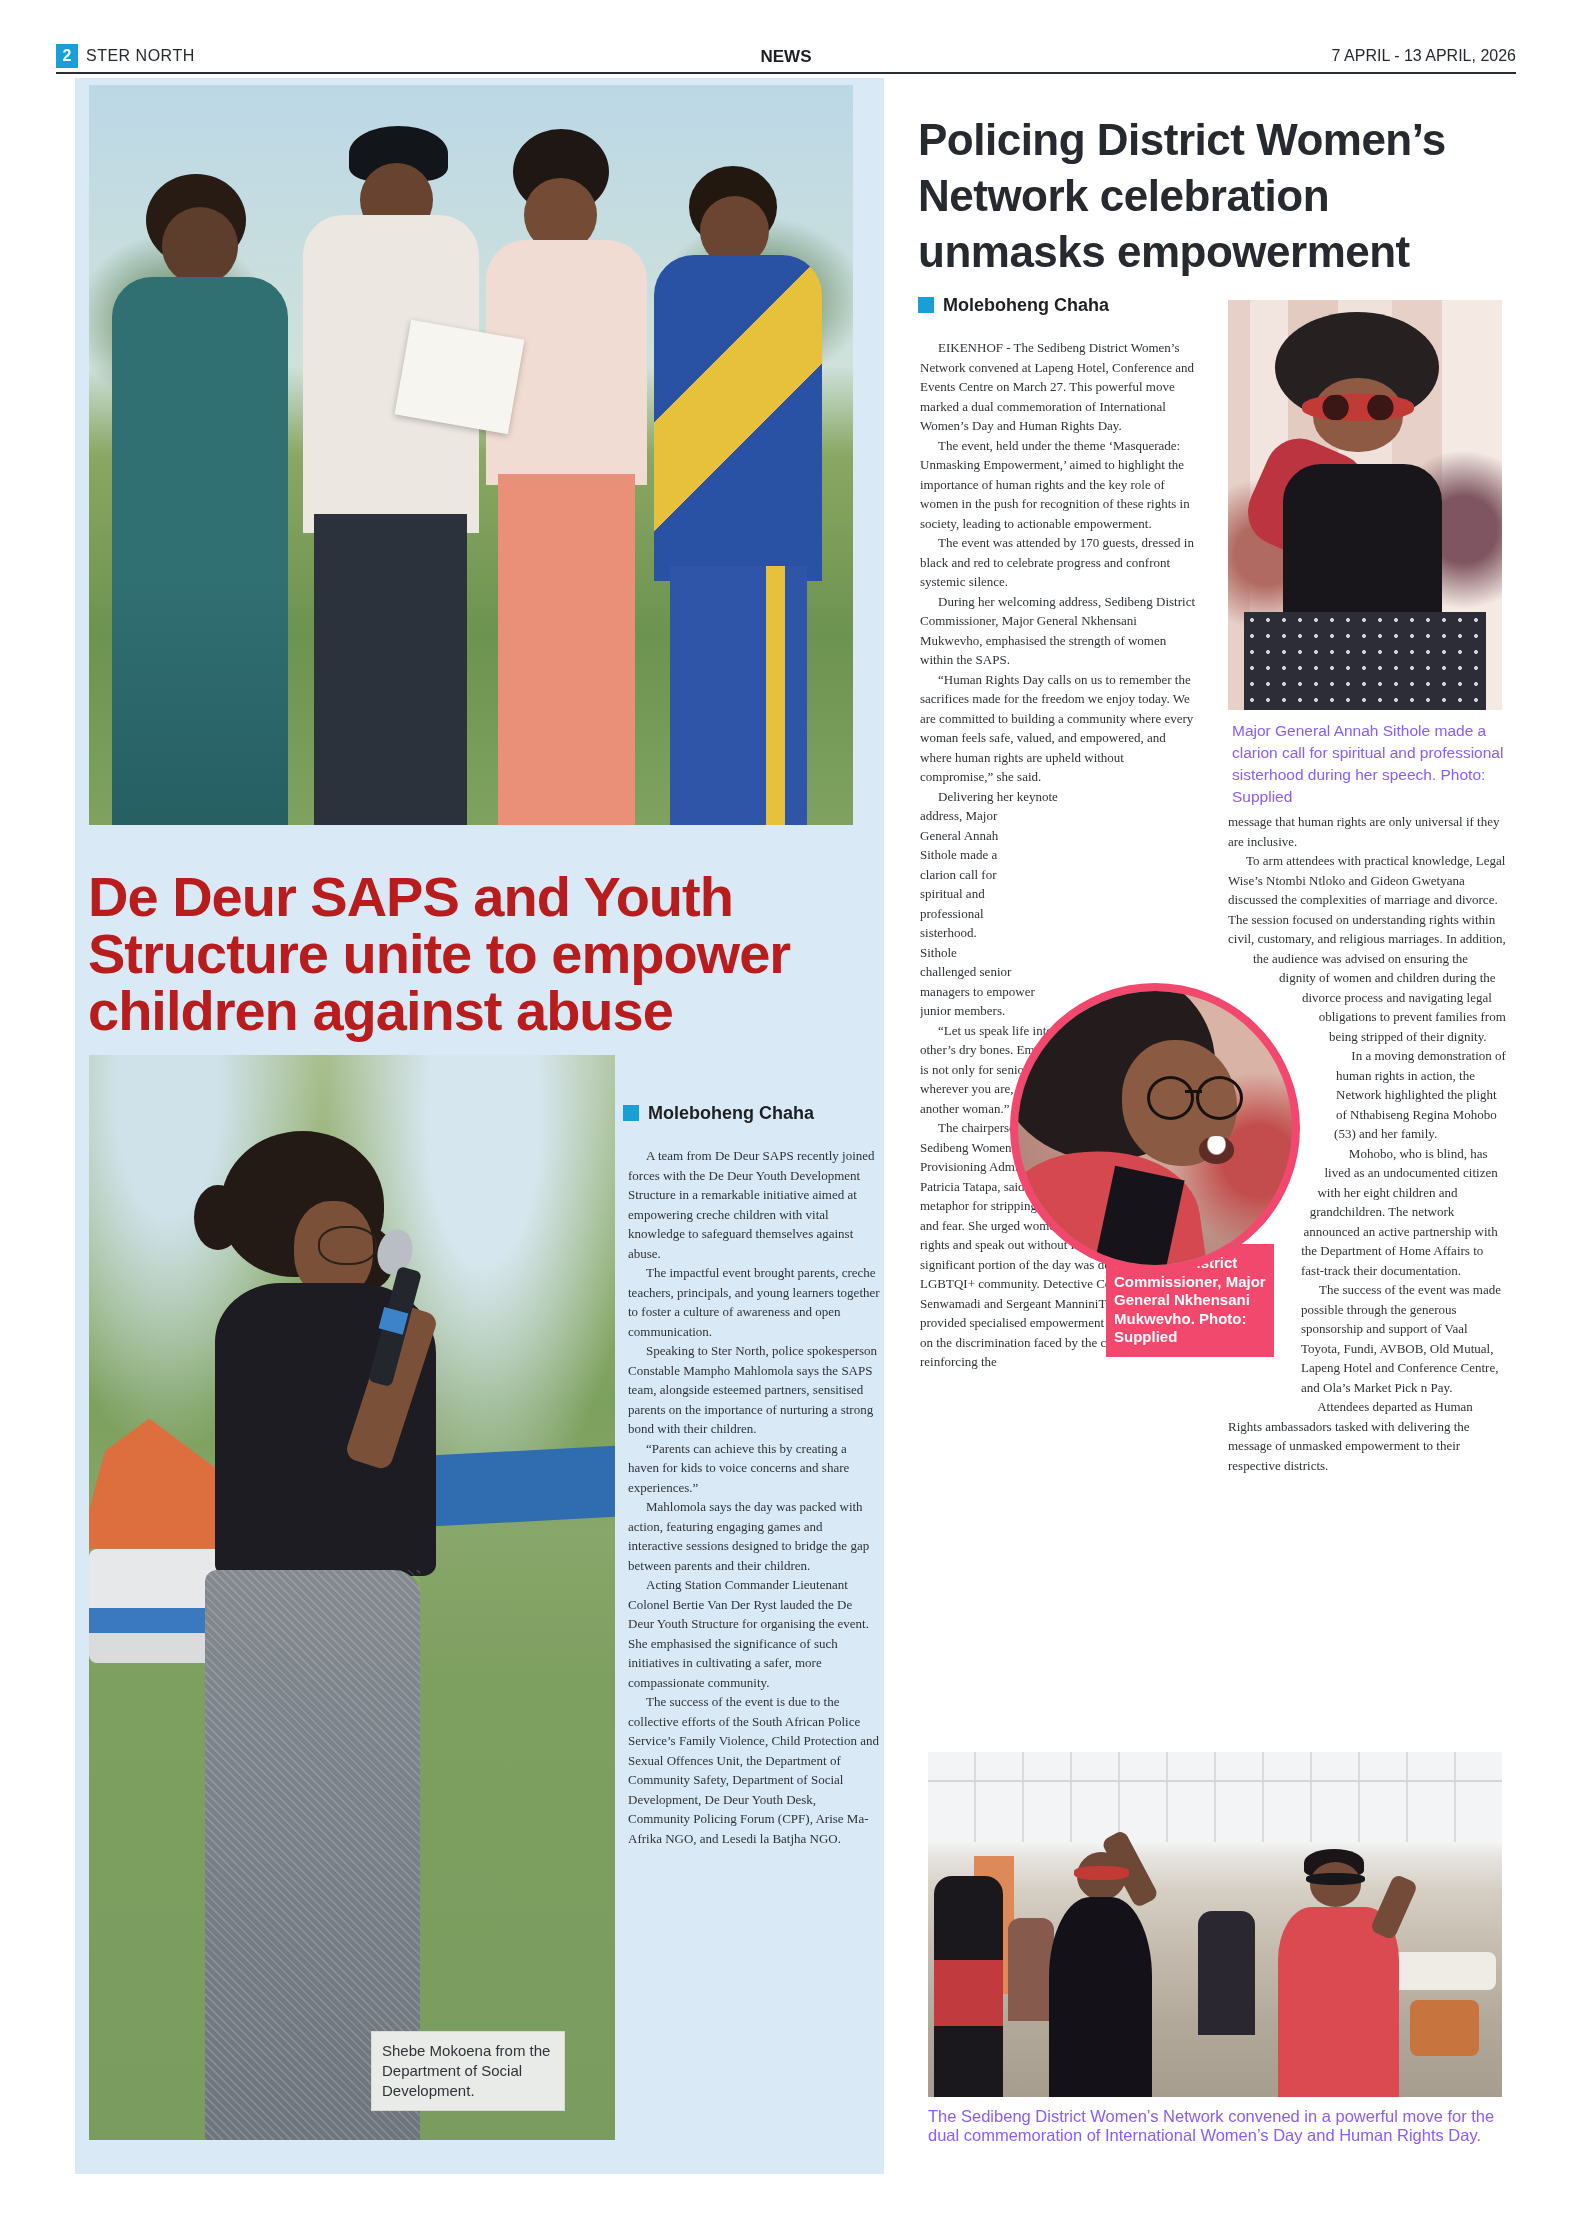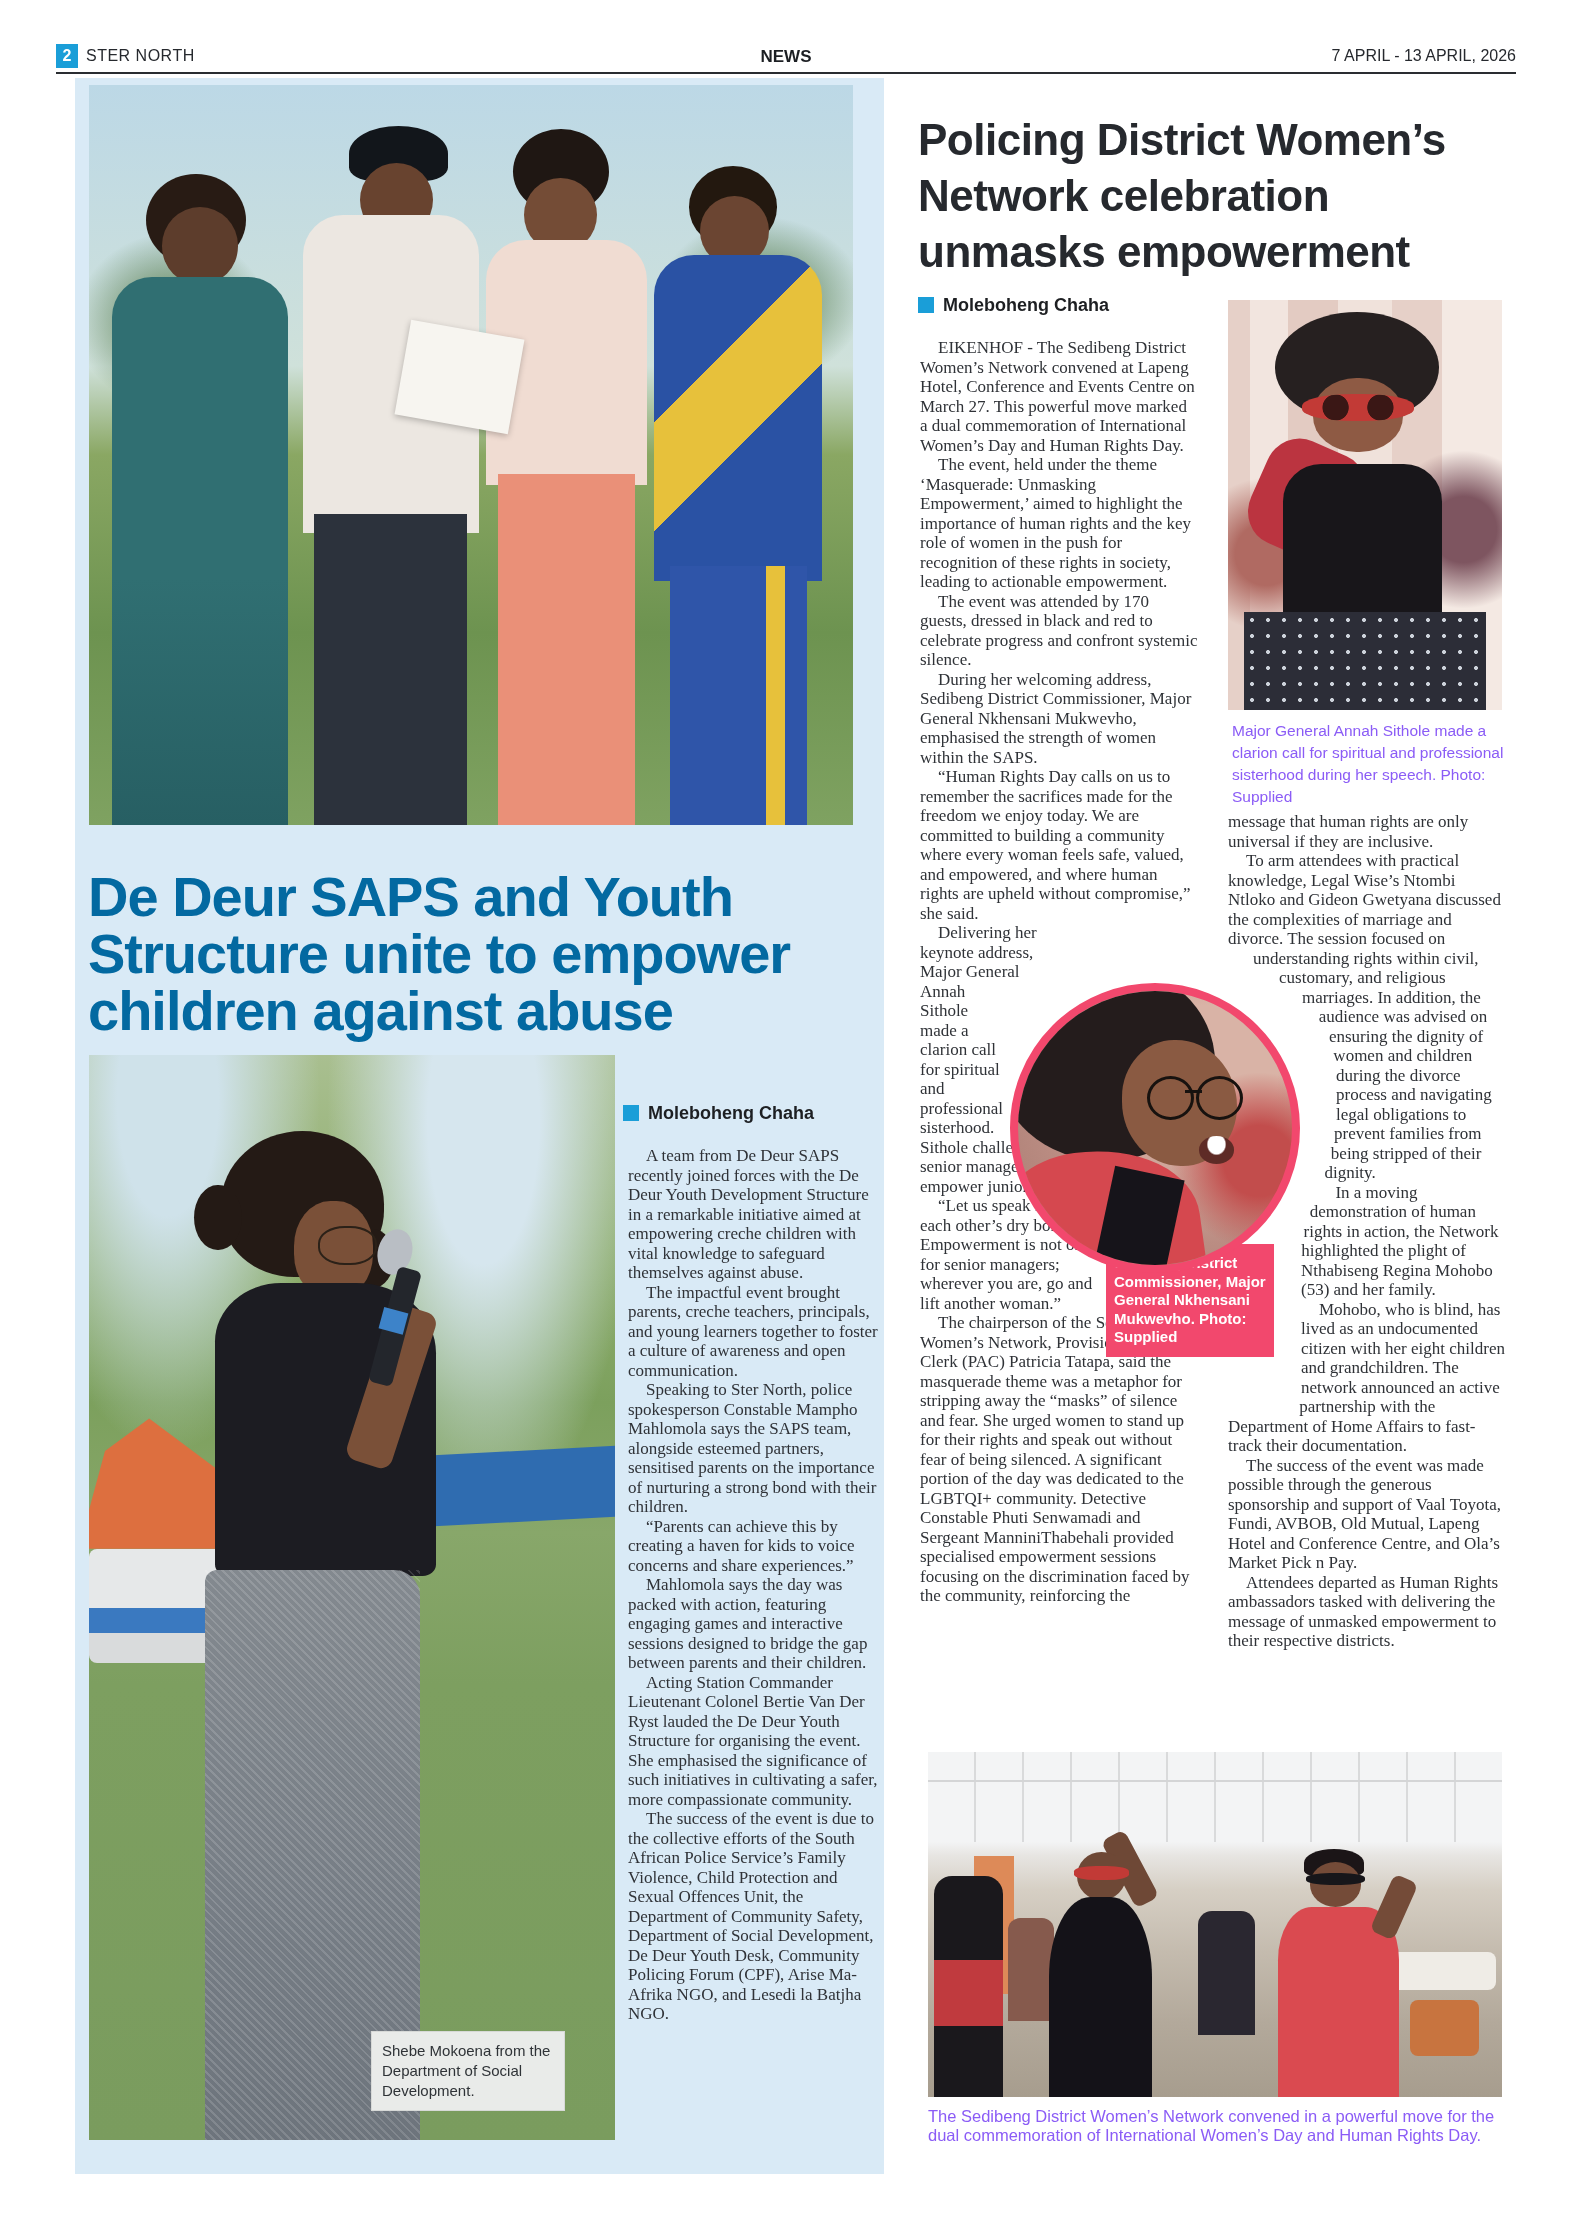--- a/index.html
+++ b/index.html
@@ -56,31 +56,31 @@
   .cap{font-size:16px;line-height:21px;color:#8b5cf6;}
   #cap1{left:89px;top:836px;width:770px;}
   #cap3{left:1232px;top:720px;width:272px;font-size:15.5px;line-height:22px;}
   #cap4{left:928px;top:2107px;width:580px;font-size:16.5px;line-height:19px;}
   #shebebox{left:372px;top:2032px;width:172px;background:#e9ebe9;padding:9px 10px;
     font-size:15px;line-height:20px;color:#2f3337;z-index:3;box-shadow:0 0 0 1px #d7d9d7;}
   #pinkbox{left:1106px;top:1244px;width:152px;background:#f2486d;color:#ffffff;
     font-weight:bold;font-size:15px;line-height:18.5px;padding:10px 8px;z-index:5;}
 
   
-  .hl{font-weight:bold;color:#0369a1;letter-spacing:-1px;}
+  .hl{font-weight:bold;color:#b91c1c;letter-spacing:-1px;}
   #headline-left{left:88px;top:868px;width:790px;font-size:56px;line-height:57px;}
   #headline-right{left:918px;top:112px;width:600px;font-size:44px;line-height:56px;color:#26292e;letter-spacing:-.5px;}
   .hl span{display:block;}
   .byline{font-weight:bold;font-size:18px;color:#1d1f22;}
   .bysq{display:inline-block;width:16px;height:16px;background:#1a9ed8;margin-right:9px;vertical-align:-2px;}
   #byline-left{left:623px;top:1103px;}
   #byline-right{left:918px;top:295px;}
 
   
-  .col{position:absolute;font-family:"Liberation Serif",serif;font-size:17px;line-height:19.5px;
+  .col{position:absolute;font-family:"Liberation Serif",serif;font-size:13px;line-height:19.5px;
     color:#2f3237;text-align:left;}
   .col p{margin:0;text-indent:18px;}
   .col p.noind{text-indent:0;}
   #lcol{left:628px;top:1146px;width:252px;height:1010px;overflow:hidden;}
   #rcol1{left:920px;top:338px;width:278px;height:1390px;overflow:hidden;}
   #rcol2{left:1228px;top:812px;width:278px;height:920px;overflow:hidden;}
   #wrap1{float:right;width:190px;height:385px;shape-margin:10px;
     shape-outside:polygon(120px 0,80px 20px,40px 45px,25px 65px,12px 85px,5px 105px,5px 125px,12px 145px,25px 165px,40px 185px,60px 205px,80px 225px,102px 245px,102px 380px,190px 385px,190px 0);}
   #wrap2{float:left;width:110px;height:600px;shape-margin:8px;
     shape-outside:polygon(0 0,0 147px,30px 170px,60px 192px,82px 215px,95px 240px,100px 270px,100px 300px,95px 330px,85px 360px,75px 385px,68px 405px,65px 430px,65px 580px,0 595px);}

